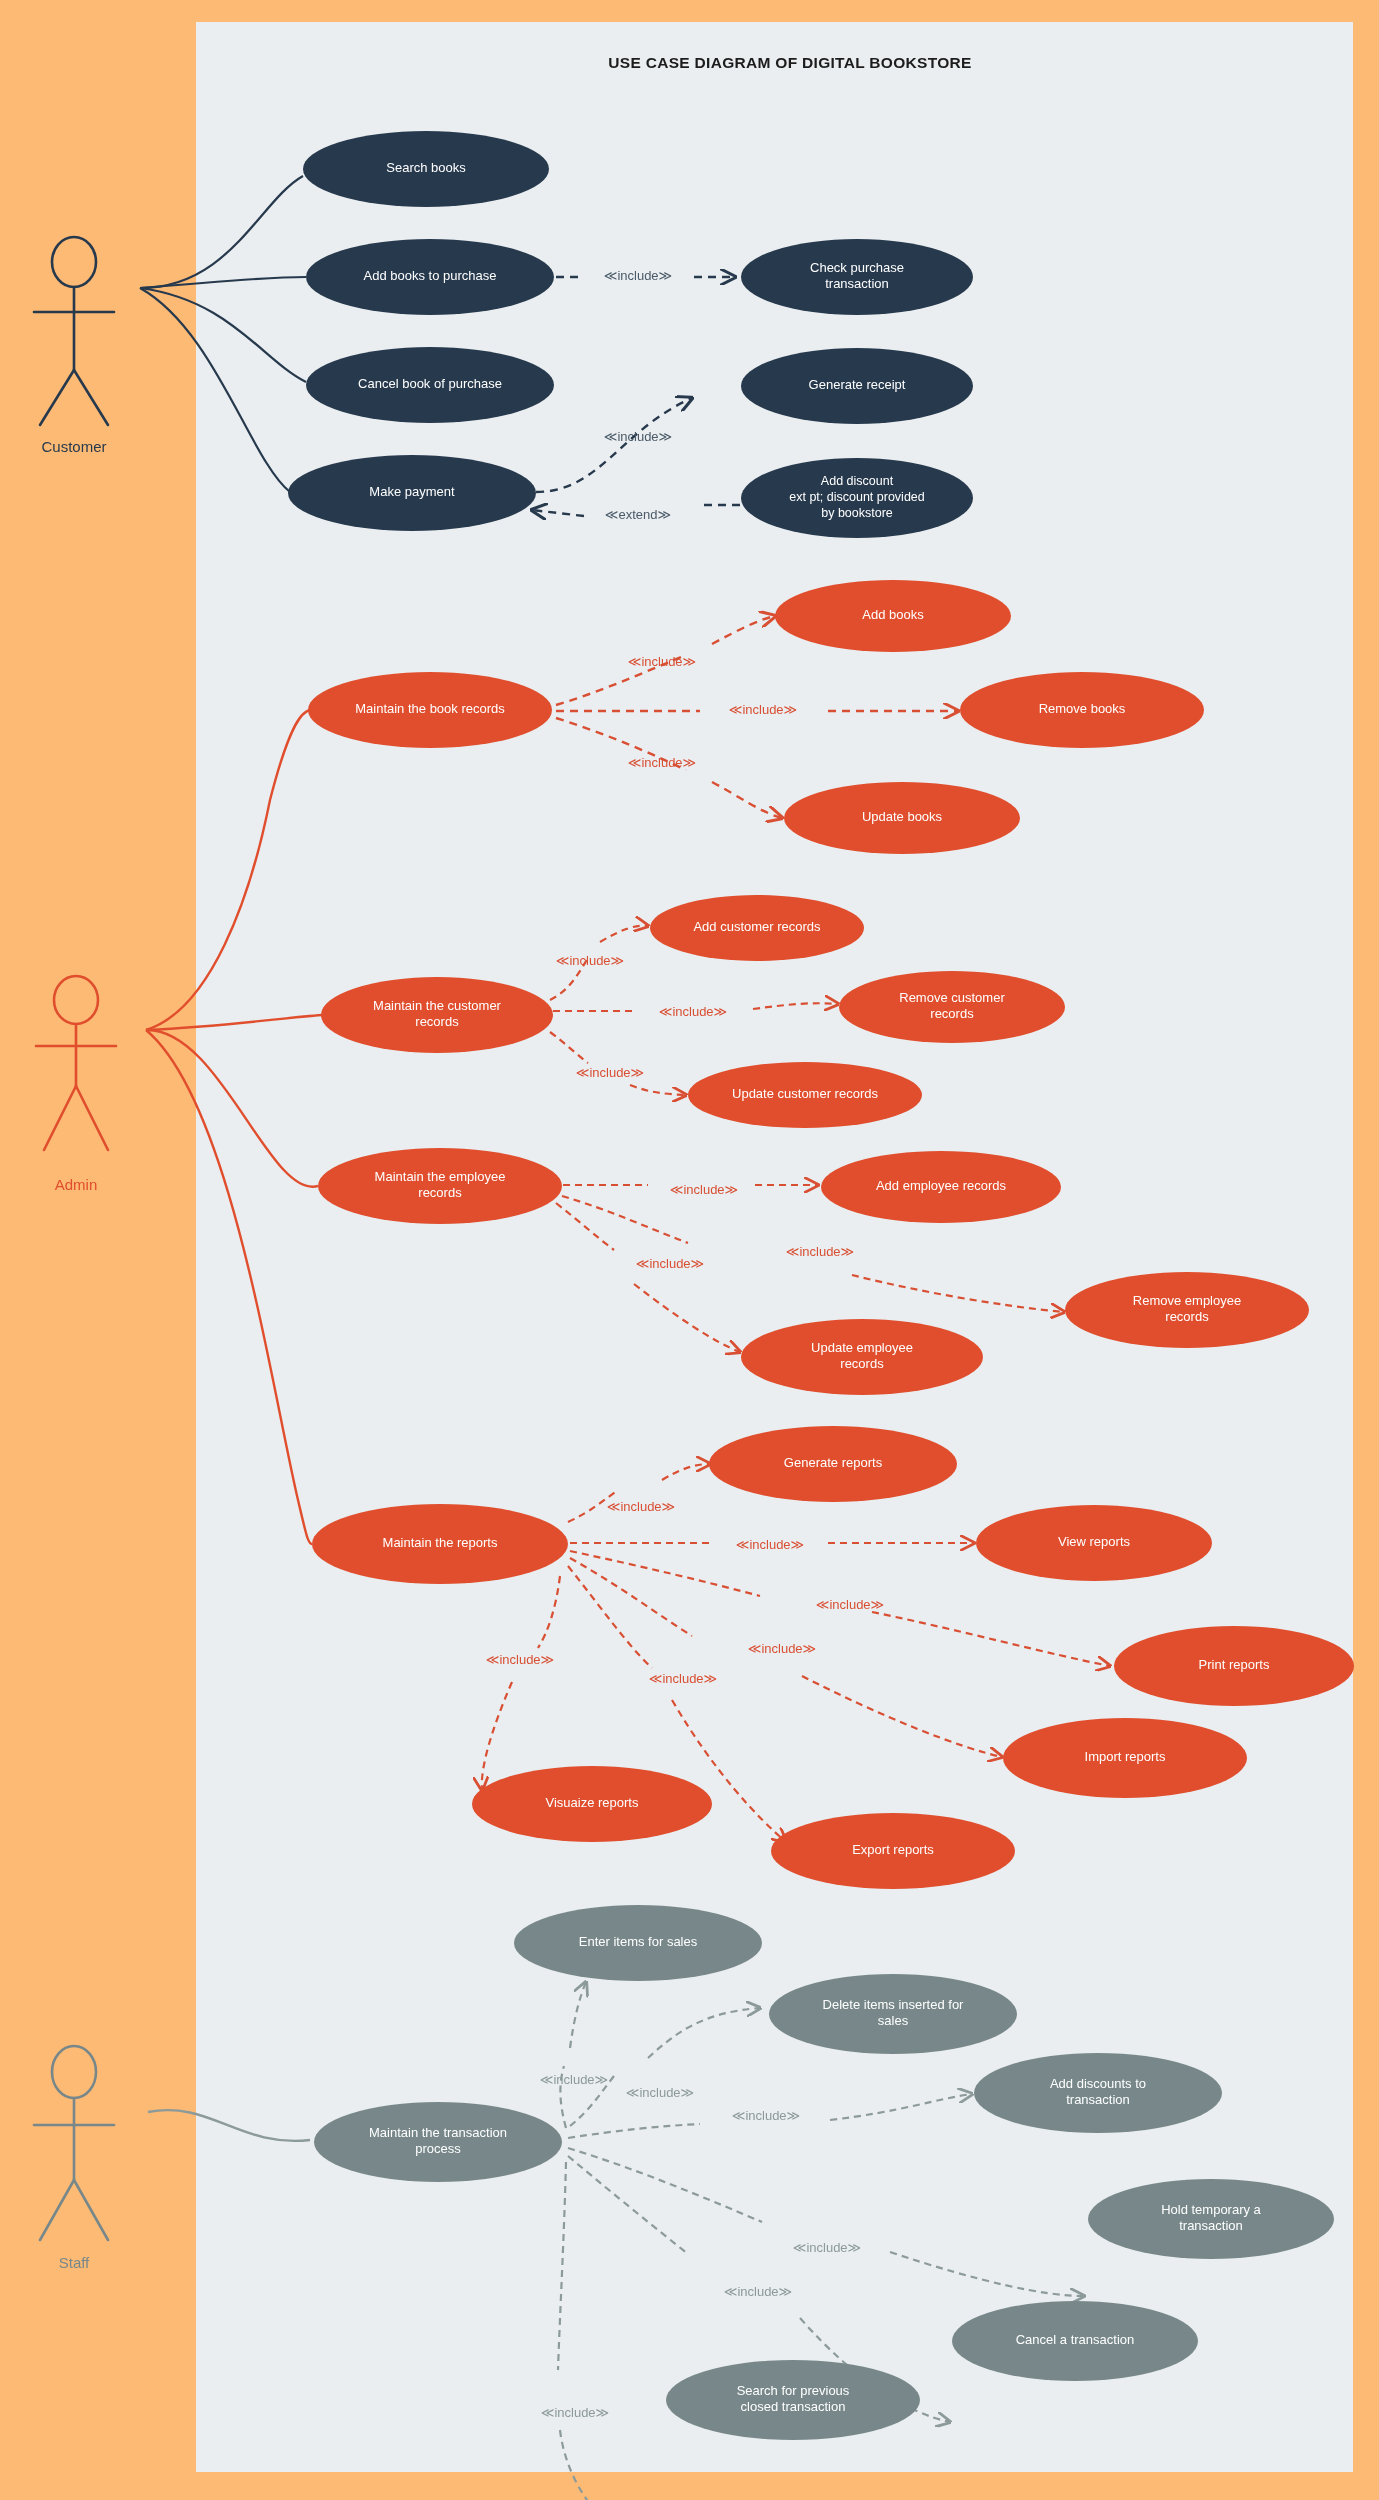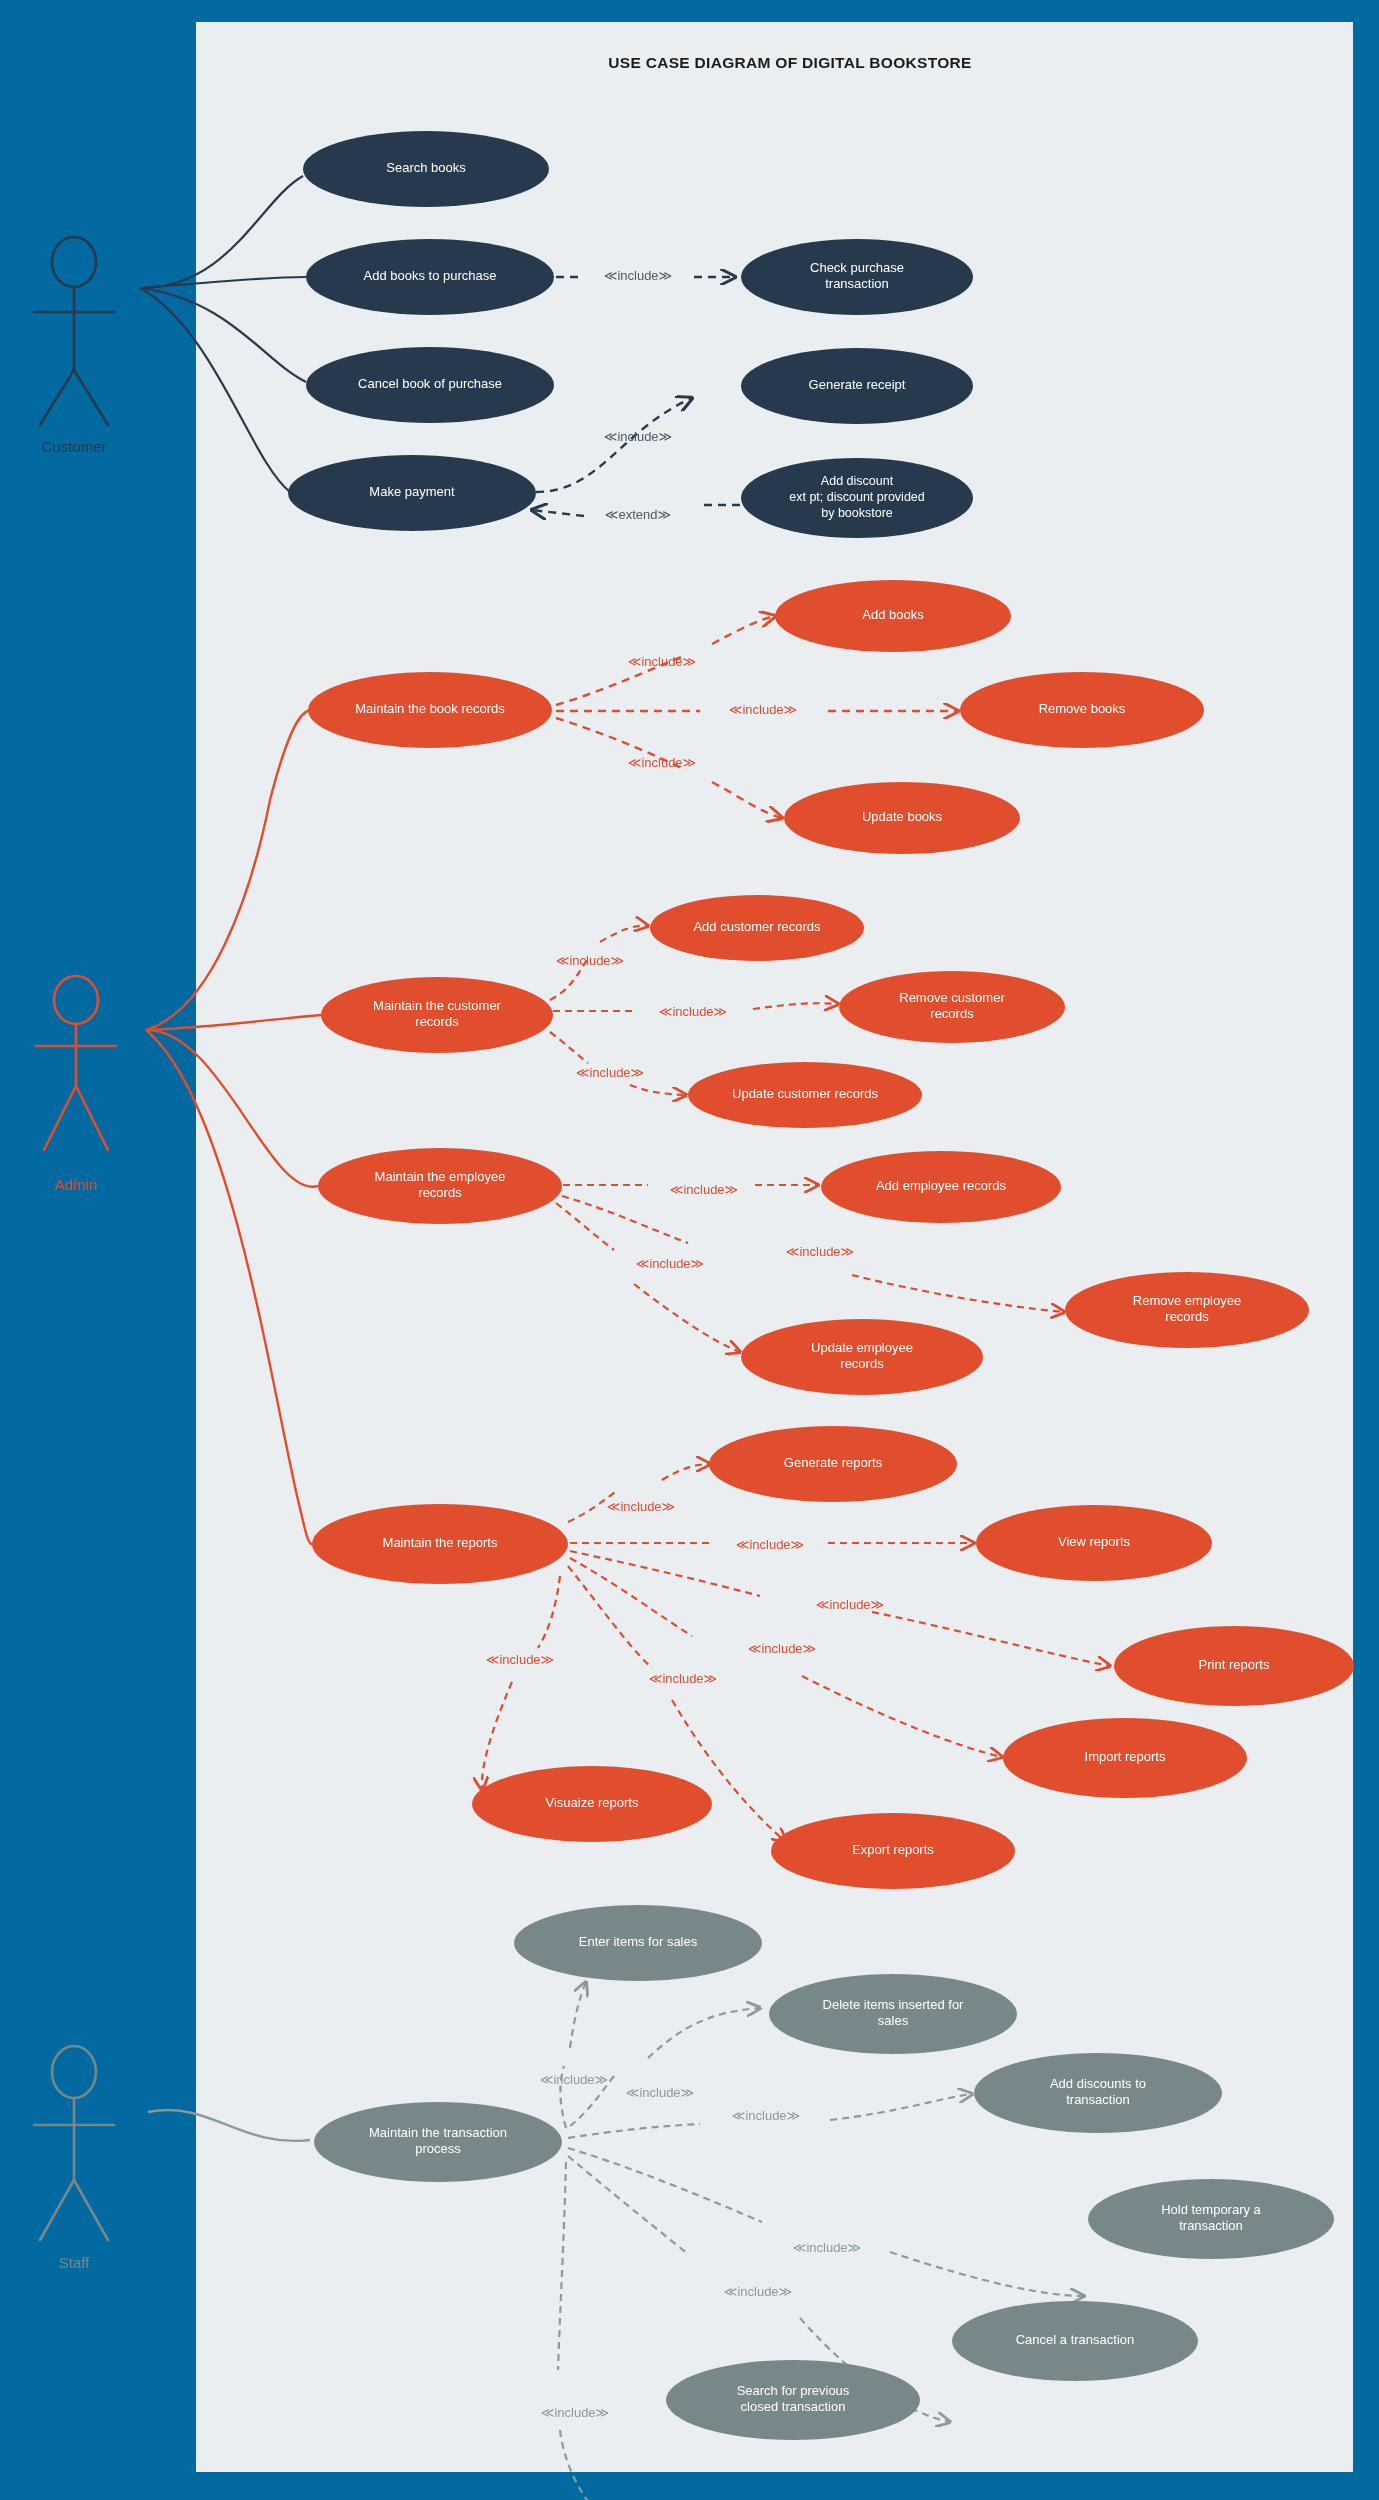--- a/index.html
+++ b/index.html
@@ -1,17 +1,17 @@
 <!DOCTYPE html>
 <html><head>
 <meta charset="utf-8">
 <style>
   html,body{margin:0;padding:0;background:#ffffff;}
   body{font-family:"Liberation Sans", sans-serif;}
-  #page{position:relative;width:1379px;height:2500px;background:#0369a1;overflow:hidden;}
+  #page{position:relative;width:1379px;height:2500px;background:#fdba74;overflow:hidden;}
   #diagram{position:absolute;left:0;top:0;width:1379px;height:2500px;}
   .uc-label{fill:#ffffff;font-family:"Liberation Sans",sans-serif;font-size:13px;text-anchor:middle;dominant-baseline:middle;}
   .uc-label.small{font-size:12.5px;}
   .stereo{font-family:"Liberation Sans",sans-serif;font-size:13px;text-anchor:middle;dominant-baseline:middle;}
   .stereo.c{fill:#4a5a68;}
   .stereo.a{fill:#d94f33;}
   .stereo.s{fill:#8c9a9a;}
   .actor-label{font-family:"Liberation Sans",sans-serif;font-size:15px;text-anchor:middle;}
   .title-text{font-family:"Liberation Sans",sans-serif;font-size:15.5px;font-weight:bold;fill:#1c1c1c;text-anchor:middle;letter-spacing:.3px;}
 </style>

